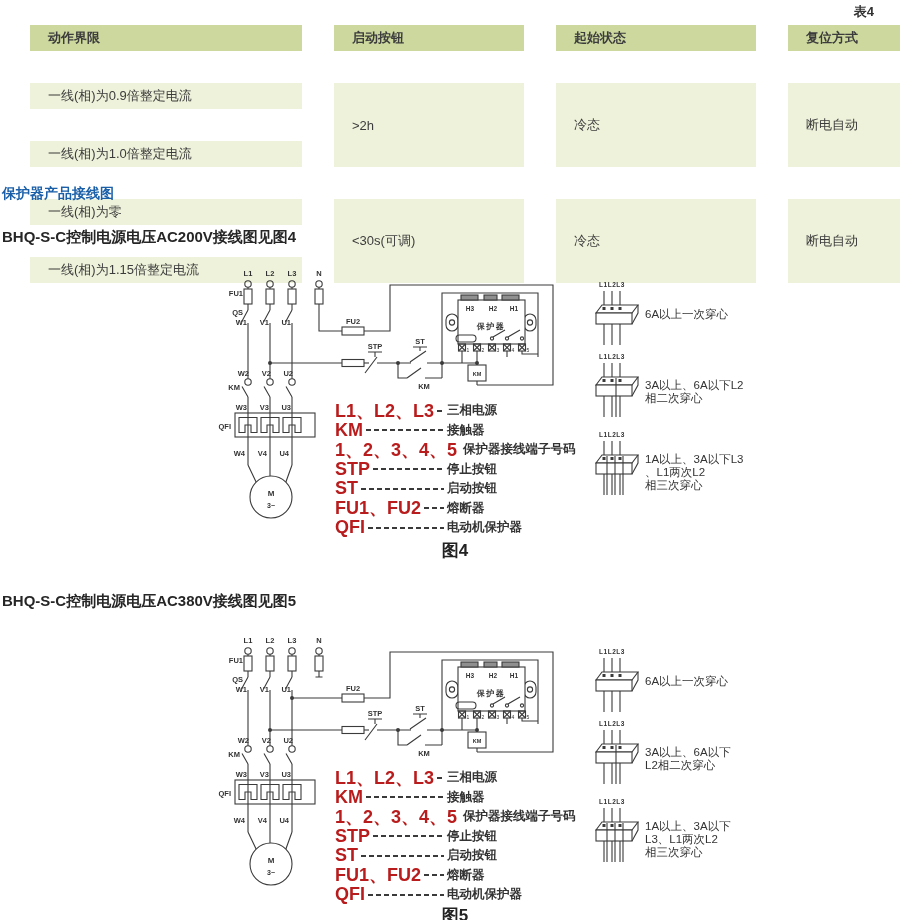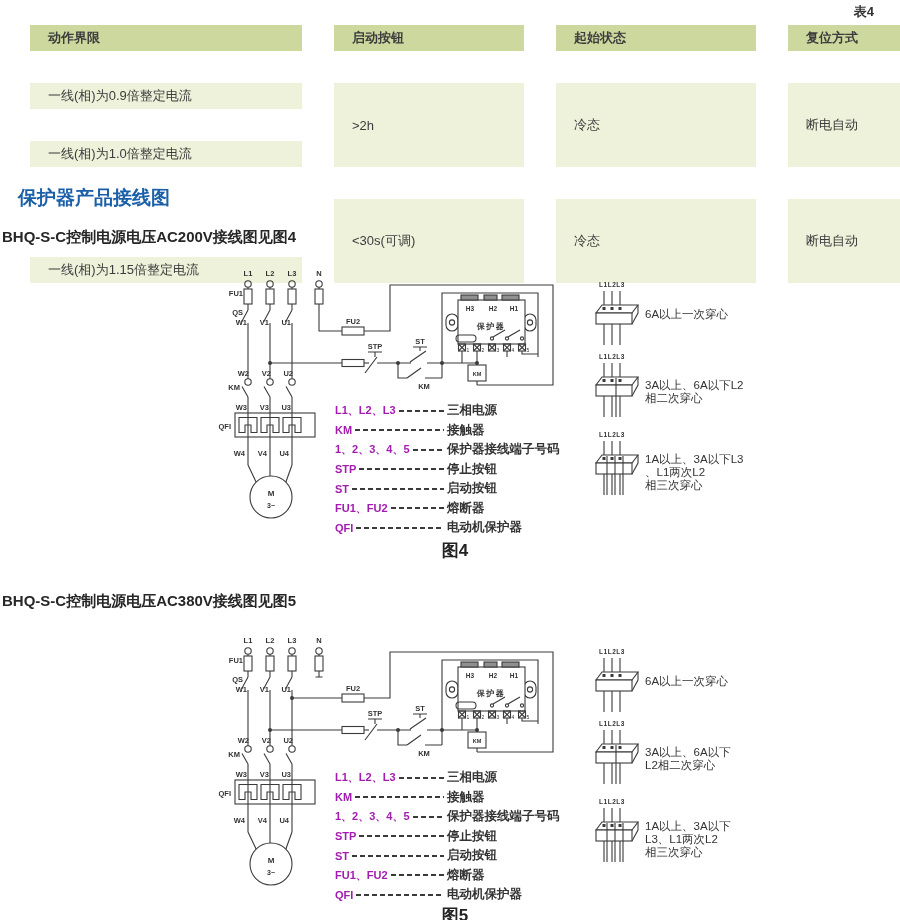--- a/index.html
+++ b/index.html
@@ -8,30 +8,30 @@
   
   .tbl-tag{position:absolute;right:26px;top:3px;font-size:13px;font-weight:700;color:#333;}
   .tbl{position:absolute;left:30px;top:25px;width:840px;display:grid;
        grid-template-columns:272px 190px 200px 166px;
        grid-template-rows:26px 26px 26px 26px 26px;
        column-gap:4px;row-gap:2px;gap:32px;}
   .tbl .cell{font-size:13px;color:#3c3c3c;padding-left:18px;display:flex;align-items:center;}
   .tbl .hd{background:#ccd89e;font-weight:700;}
   .tbl .bd{background:#eef2da;}
   
-  .sec-title{position:absolute;left:2px;top:185px;font-size:19px;font-weight:700;color:#1a5fa8;margin-left:16px;}
+  .sec-title{position:absolute;left:2px;top:185px;font-size:14px;font-weight:700;color:#1a5fa8;}
   .sub-title{position:absolute;left:2px;font-size:15px;font-weight:700;color:#262626;}
   
   .fig{position:absolute;left:0;width:900px;}
   .fig svg{position:absolute;left:0;top:0;}
   .f200 .v380{display:none;}
   .f380 .v200{display:none;}
   .legend{position:absolute;left:335px;top:136px;width:236px;}
   .lrow{display:flex;align-items:center;height:19.5px;width:236px;}
-  .lterm{font-size:11px;font-weight:700;color:#a21caf;white-space:nowrap;}
+  .lterm{font-size:18px;font-weight:700;color:#b91c1c;white-space:nowrap;}
   .ldash{flex:1;height:1.6px;margin:0 3px;align-self:center;
          background:repeating-linear-gradient(90deg,#3a3a3a 0 5px,transparent 5px 8px);}
   .ldesc{width:124px;flex-shrink:0;font-size:12.5px;font-weight:700;color:#333;white-space:nowrap;}
   .caption{position:absolute;left:340px;width:230px;text-align:center;font-size:17px;
            font-weight:700;color:#222;}
   .ctnote{position:absolute;left:645px;font-size:11.5px;font-weight:400;color:#333;line-height:13px;white-space:nowrap;}
   
   text{fill:#333;font-family:"Liberation Sans","DejaVu Sans",sans-serif;font-weight:700;}
   .ref{font-size:7.5px;}
   .tiny{font-size:5.5px;}
@@ -50,20 +50,21 @@
   <div class="tbl-tag">表4</div>
 
   <div class="tbl">
     <div class="cell hd" style="grid-row:1;grid-column:1">动作界限</div>
     <div class="cell hd" style="grid-row:1;grid-column:2">启动按钮</div>
     <div class="cell hd" style="grid-row:1;grid-column:3">起始状态</div>
     <div class="cell hd" style="grid-row:1;grid-column:4">复位方式</div>
 
     <div class="cell bd" style="grid-row:2;grid-column:1">一线(相)为0.9倍整定电流</div>
     <div class="cell bd" style="grid-row:3;grid-column:1">一线(相)为1.0倍整定电流</div>
+    <div class="cell bd" style="grid-row:4;grid-column:1">一线(相)为零</div>
     <div class="cell bd" style="grid-row:5;grid-column:1">一线(相)为1.15倍整定电流</div>
 
     <div class="cell bd" style="grid-row:2/4;grid-column:2">&gt;2h</div>
     <div class="cell bd" style="grid-row:2/4;grid-column:3">冷态</div>
     <div class="cell bd" style="grid-row:2/4;grid-column:4">断电自动</div>
     <div class="cell bd" style="grid-row:4/6;grid-column:2">&lt;30s(可调)</div>
     <div class="cell bd" style="grid-row:4/6;grid-column:3">冷态</div>
     <div class="cell bd" style="grid-row:4/6;grid-column:4">断电自动</div>
   </div>
 

